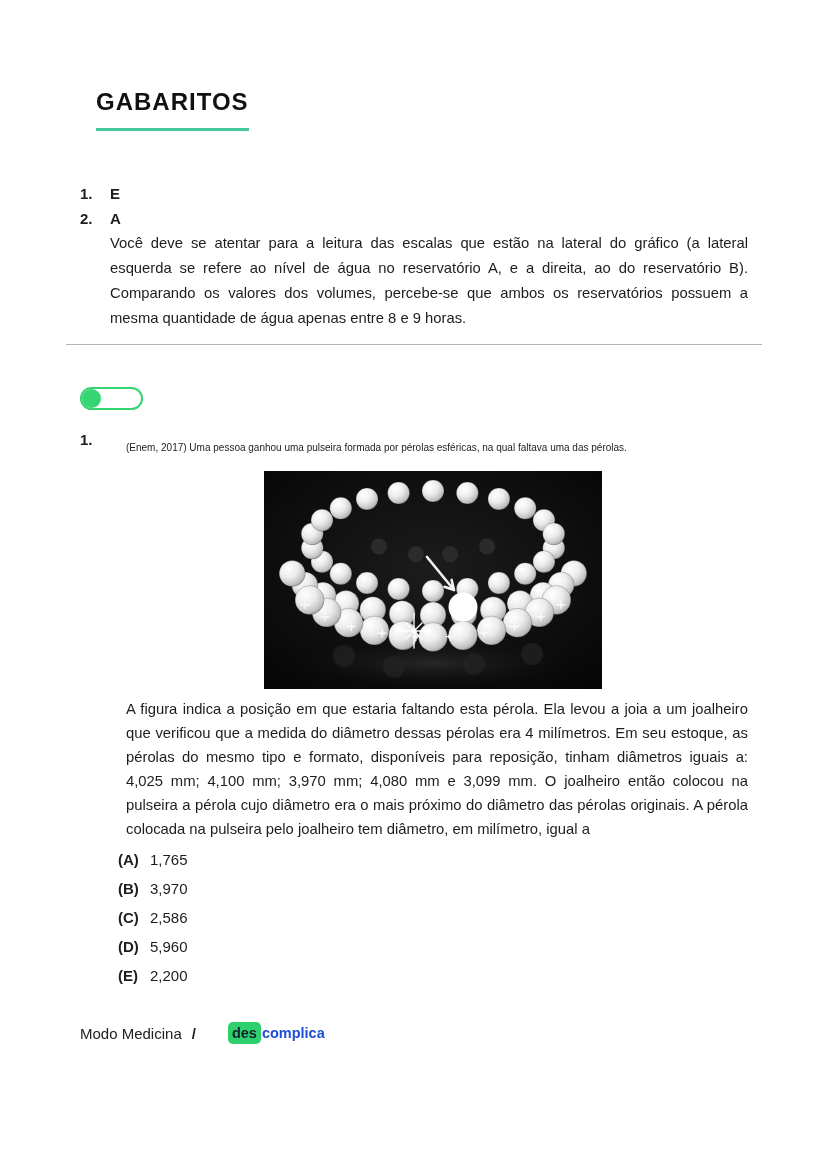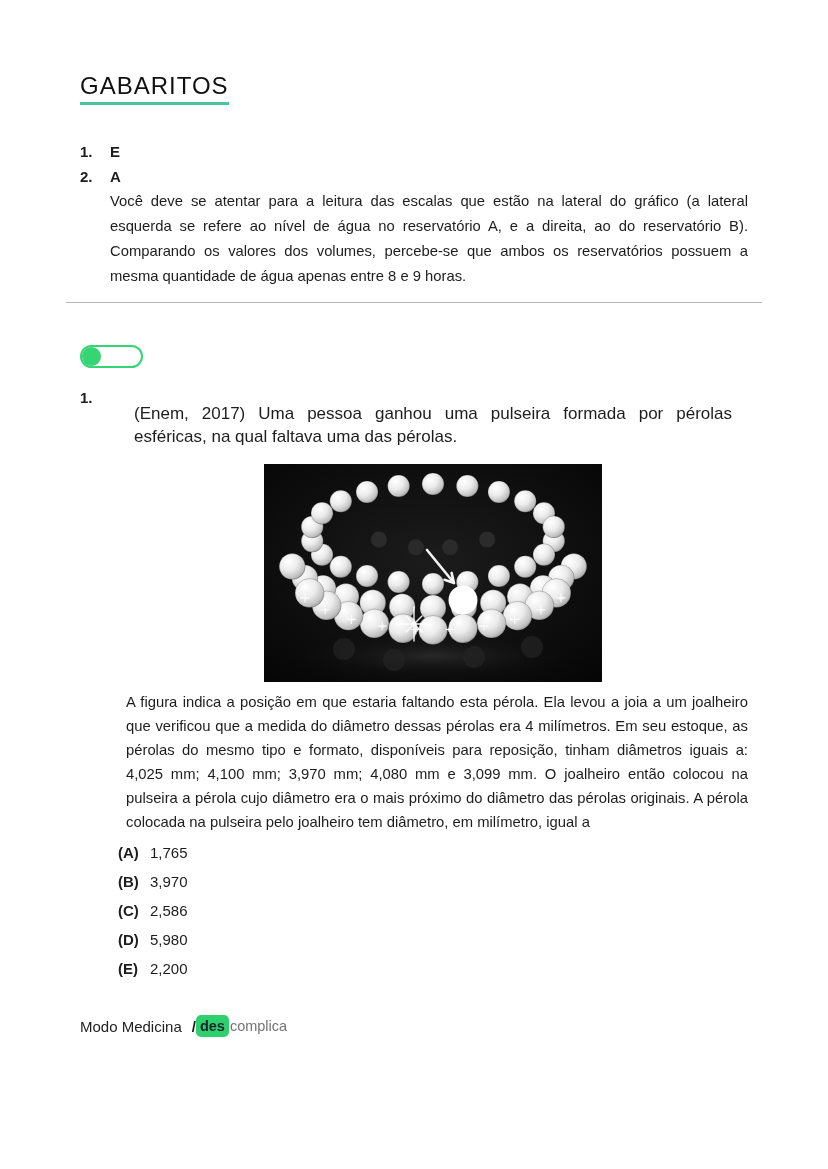--- a/index.html
+++ b/index.html
@@ -11,24 +11,24 @@
     color:#1d1d1d;
     position:relative;
     overflow:hidden;
   }
   .page { padding:72px 80px 0 80px; }
 
   
   .h1-wrap { margin:0 0 34px 0; }
   .h1 {
     display:inline-block;
-    font-size:24px; font-weight:normal; letter-spacing:1px; color:#111;
+    font-size:24px; font-weight:bold; letter-spacing:1px; color:#111;
     border-bottom:3px solid #45c79b;
-    padding-bottom:2px;
-    margin:0;
+    padding-bottom:12px;
+    margin:16px;
   }
 
   
   .gab-item { display:flex; }
   .gab-num { flex:none; width:30px; font-weight:bold; font-size:15px; line-height:25px; }
   .gab-body { flex:1; }
   .gab-answer { font-weight:bold; font-size:15px; line-height:25px; }
   .gab-text { margin:0; font-size:14.8px; line-height:25px; text-align:justify; }
 
   
@@ -45,40 +45,40 @@
   .toggle-knob {
     position:absolute; left:0; top:0;
     width:19px; height:19px; border-radius:50%;
     background:#35d573;
   }
 
   
   .question { display:flex; margin-top:18px; }
   .q-num { flex:none; width:38px; font-weight:bold; font-size:15px; line-height:23px; }
   .q-body { flex:1; }
-  .q-intro { margin:16px; font-size:17px; line-height:23px; text-align:justify; }
+  .q-intro { margin:8px; font-size:10px; line-height:23px; text-align:justify; }
   .figure { width:338px; margin:12px auto 8px auto; }
   .figure svg { display:block; }
   .q-text { margin:6px 0 0 8px; font-size:14.8px; line-height:24px; text-align:justify; }
 
   .options { margin-top:10px; }
   .option { display:flex; margin-bottom:12px; font-size:15px; line-height:17px; }
   .opt-label { flex:none; width:32px; font-weight:bold; }
 
   
   .footer { display:flex; align-items:center; margin-top:26px; }
   .brand { font-weight:normal; font-size:15px; color:#222; }
   .slash { font-weight:bold; font-size:15px; margin-left:10px; color:#222; }
-  .logo { display:inline-flex; align-items:center; margin-left:0; }
+  .logo { display:inline-flex; align-items:center; margin-left:32px; }
   .logo-des {
     background:#2ed06e; color:#14222c;
     font-weight:bold; font-size:14.5px;
     padding:3px 4px; border-radius:5px;
   }
-  .logo-complica { font-weight:normal; font-size:14.5px; color:#737373; margin-left:1px; }
+  .logo-complica { font-weight:bold; font-size:14.5px; color:#1d4ed8; margin-left:1px; }
 </style>
 </head>
 <body>
 
 <div class="page">
 
   <div class="h1-wrap">
     <h1 class="h1">GABARITOS</h1>
   </div>
 
@@ -247,21 +247,21 @@
         <div class="option">
           <span class="opt-label">(B)</span>
           <span class="opt-value">3,970</span>
         </div>
         <div class="option">
           <span class="opt-label">(C)</span>
           <span class="opt-value">2,586</span>
         </div>
         <div class="option">
           <span class="opt-label">(D)</span>
-          <span class="opt-value">5,980</span>
+          <span class="opt-value">5,960</span>
         </div>
         <div class="option">
           <span class="opt-label">(E)</span>
           <span class="opt-value">2,200</span>
         </div>
       </div>
     </div>
   </div>
 
   <div class="footer">

